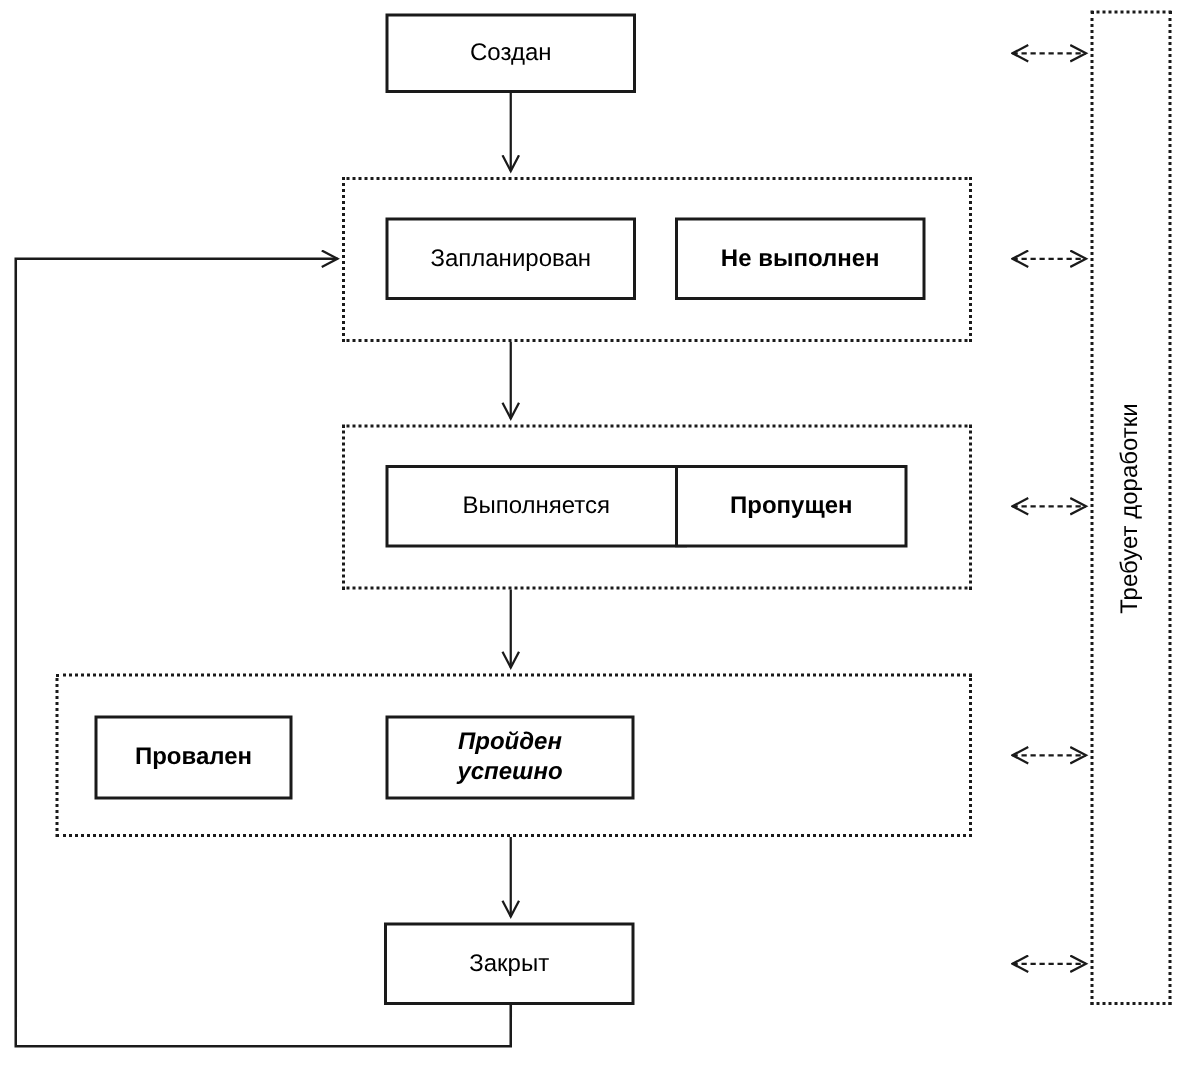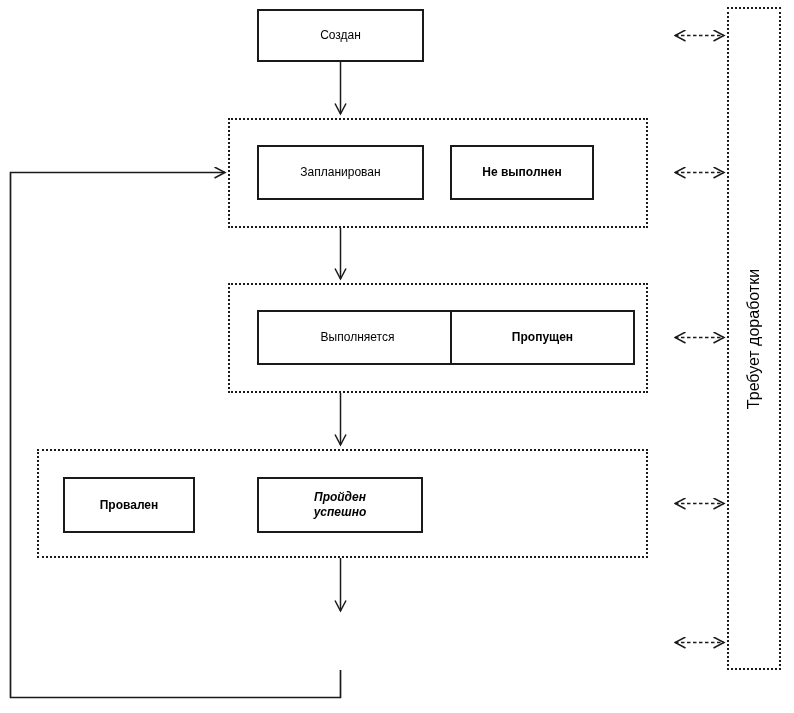--- a/index.html
+++ b/index.html
@@ -19,21 +19,21 @@
     pointer-events: none;
   }
   .state-box {
     position: absolute;
     border: 2px solid #1a1a1a;
     background: #ffffff;
     display: flex;
     align-items: center;
     justify-content: center;
     text-align: center;
-    font-size: 12px;
+    font-size: 16px;
     line-height: 1.25;
     box-sizing: border-box;
     white-space: pre-line;
   }
   .state-box.bold { font-weight: bold; }
   .group-box {
     position: absolute;
     border: 2px dotted #1a1a1a;
     background: transparent;
     box-sizing: border-box;
@@ -49,24 +49,24 @@
     left: 50%;
     top: 50%;
     transform: translate(-50%, -50%) rotate(-90deg);
     white-space: nowrap;
     font-size: 16px;
   }
   
   #box-created   { left: 257px; top: 9px;   width: 167px; height: 53px; }
   #group-1       { left: 228px; top: 118px; width: 420px; height: 110px; }
   #box-planned   { left: 257px; top: 145px; width: 167px; height: 55px; }
-  #box-notexec   { left: 450px; top: 145px; width: 144px; height: 55px; }
+  #box-notexec   { left: 450px; top: 145px; width: 167px; height: 55px; }
   #group-2       { left: 228px; top: 283px; width: 420px; height: 110px; }
   #box-inprog    { left: 257px; top: 310px; width: 201px; height: 55px; }
-  #box-skipped   { left: 450px; top: 310px; width: 185px; height: 55px; }
+  #box-skipped   { left: 450px; top: 310px; width: 155px; height: 55px; }
   #group-3       { left: 37px;  top: 449px; width: 611px; height: 109px; }
   #box-failed    { left: 63px;  top: 477px; width: 132px; height: 56px; }
   #box-passed    { left: 257px; top: 477px; width: 166px; height: 56px; font-style: italic; }
   #box-blocked   { left: 450px; top: 477px; width: 167px; height: 56px; }
   #box-closed    { left: 256px; top: 615px; width: 167px; height: 55px; }
   #rework        { left: 727px; top: 7px;   width: 54px;  height: 663px; }
 </style>
 </head>
 <body>
 
@@ -119,18 +119,21 @@
   </div>
 
   <div class="state-box bold" id="box-failed">
     <span>Провален</span>
   </div>
   <div class="state-box bold" id="box-passed">
     <span>Пройден
 успешно</span>
   </div>
 
+  <div class="state-box" id="box-closed">
+    <span>Закрыт</span>
+  </div>
 
   <div class="rework-panel" id="rework">
     <span class="rework-label">Требует доработки</span>
   </div>
 
 </div>
 
 </body></html>

